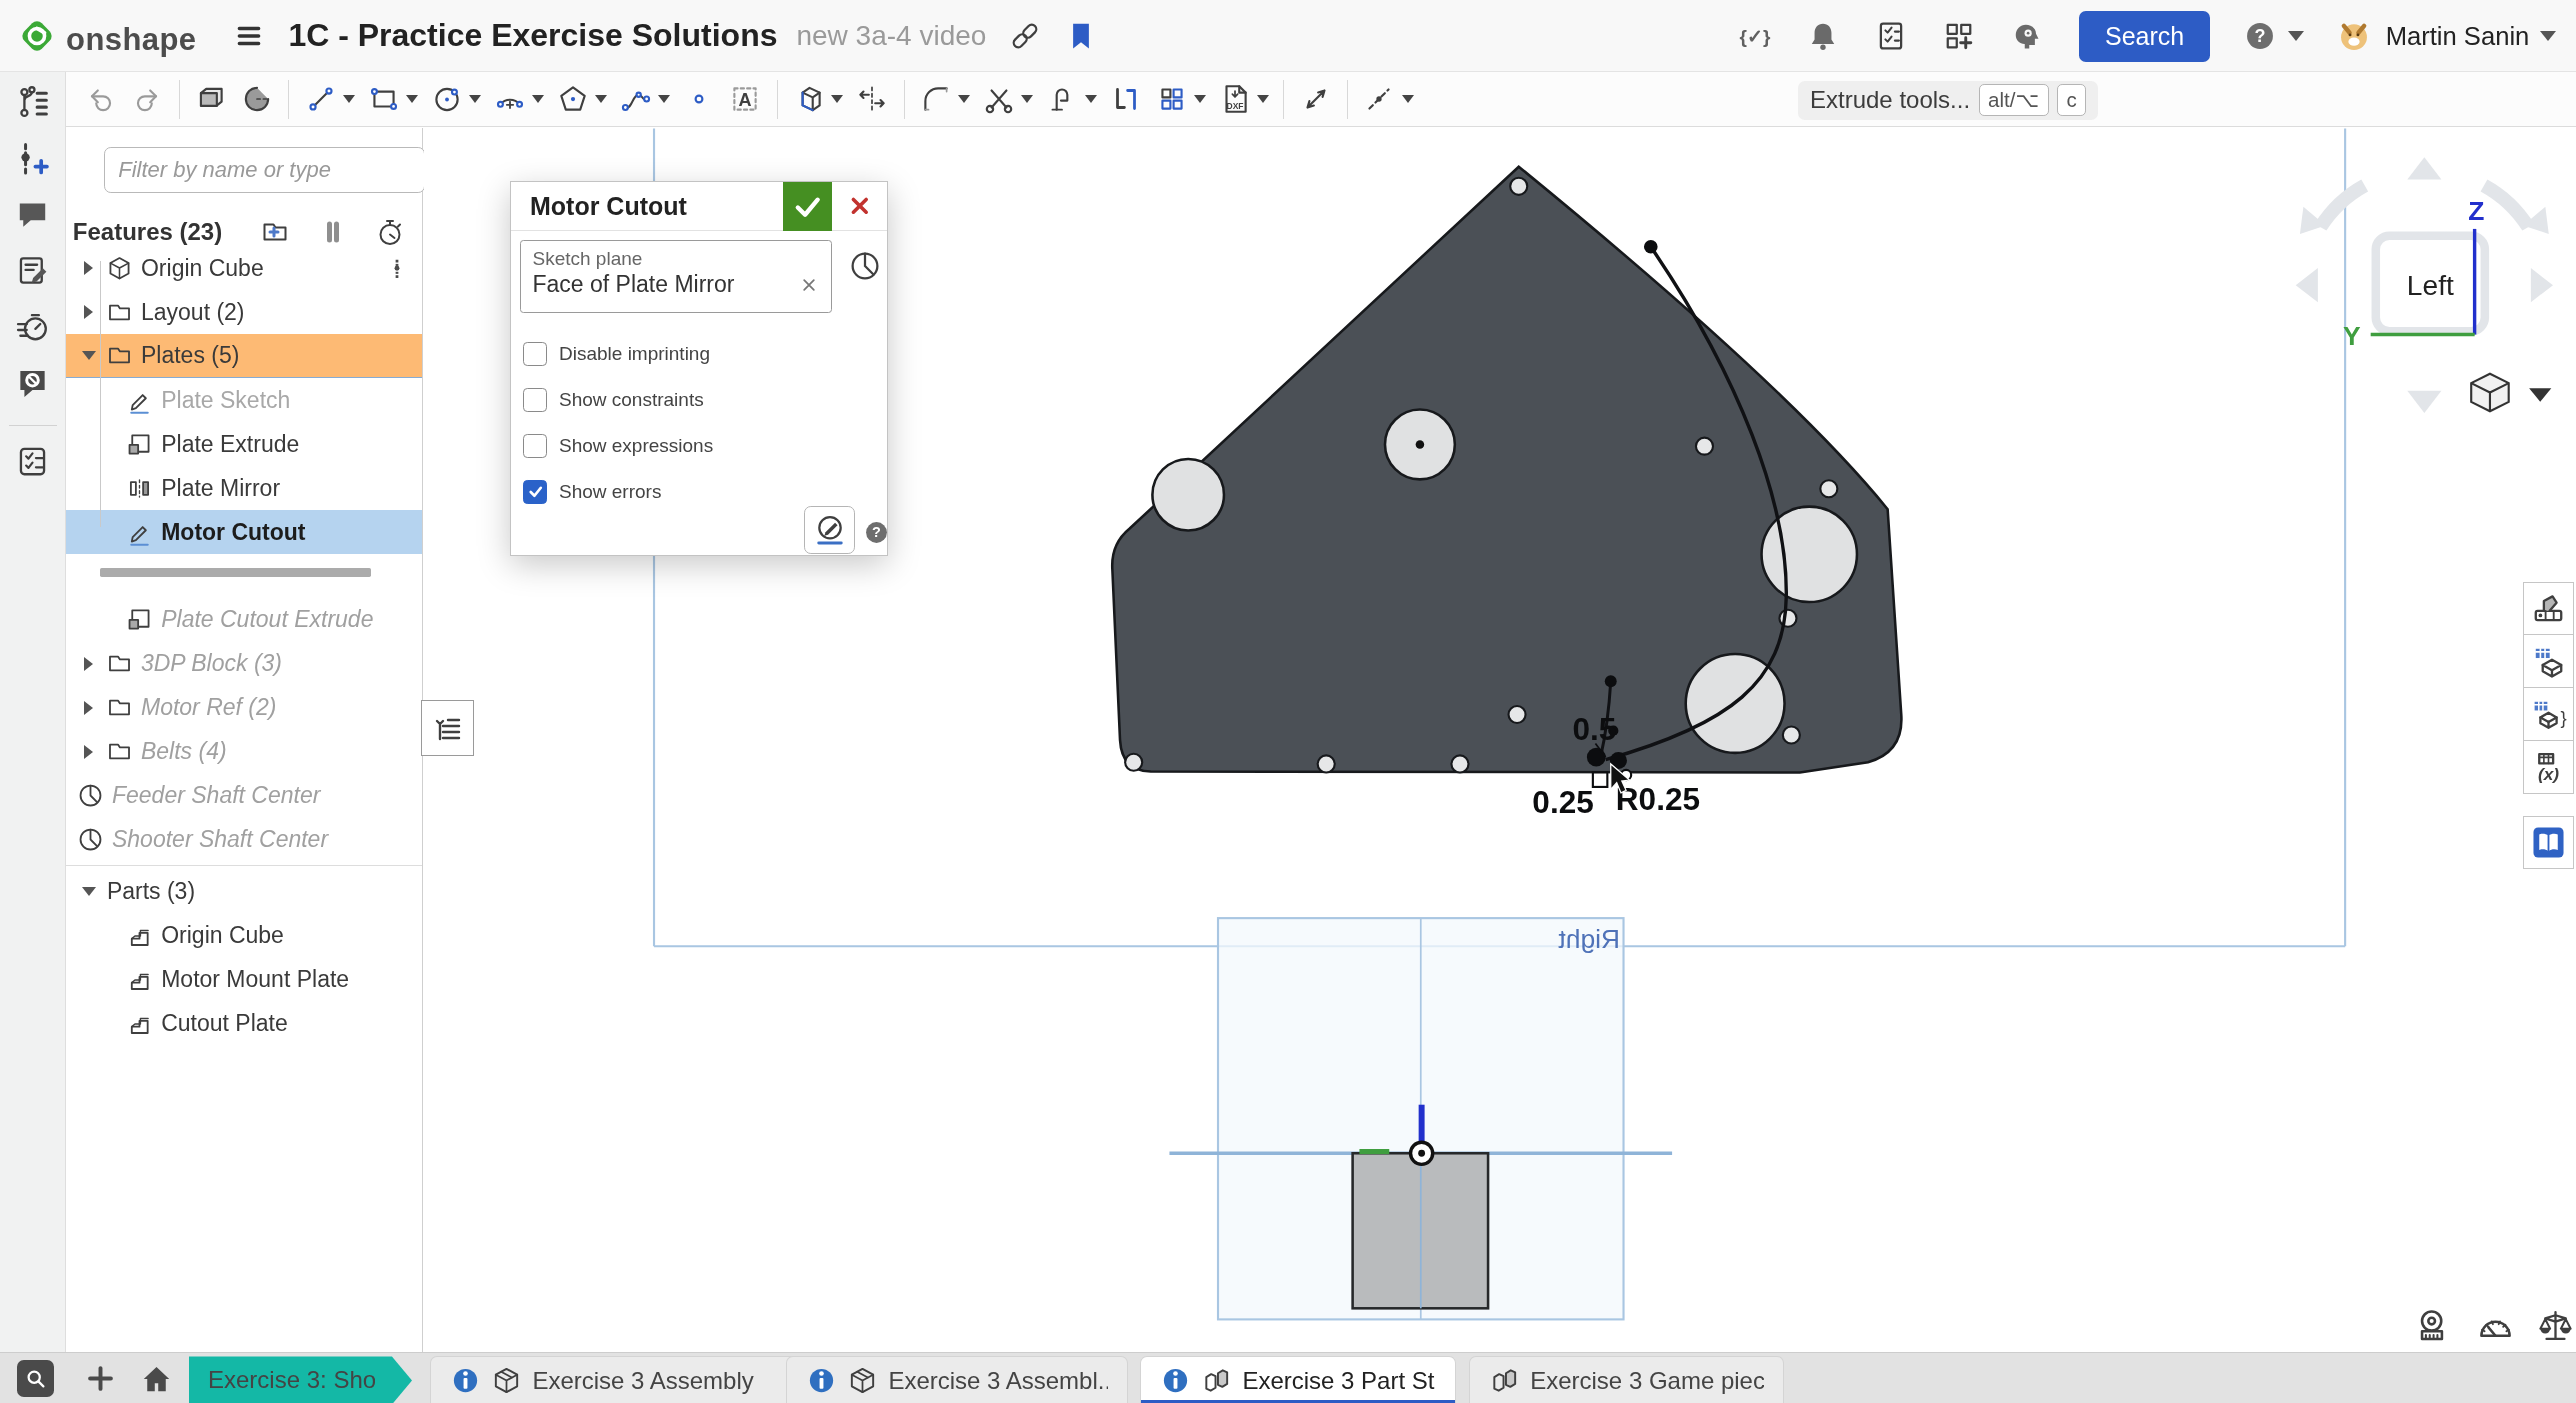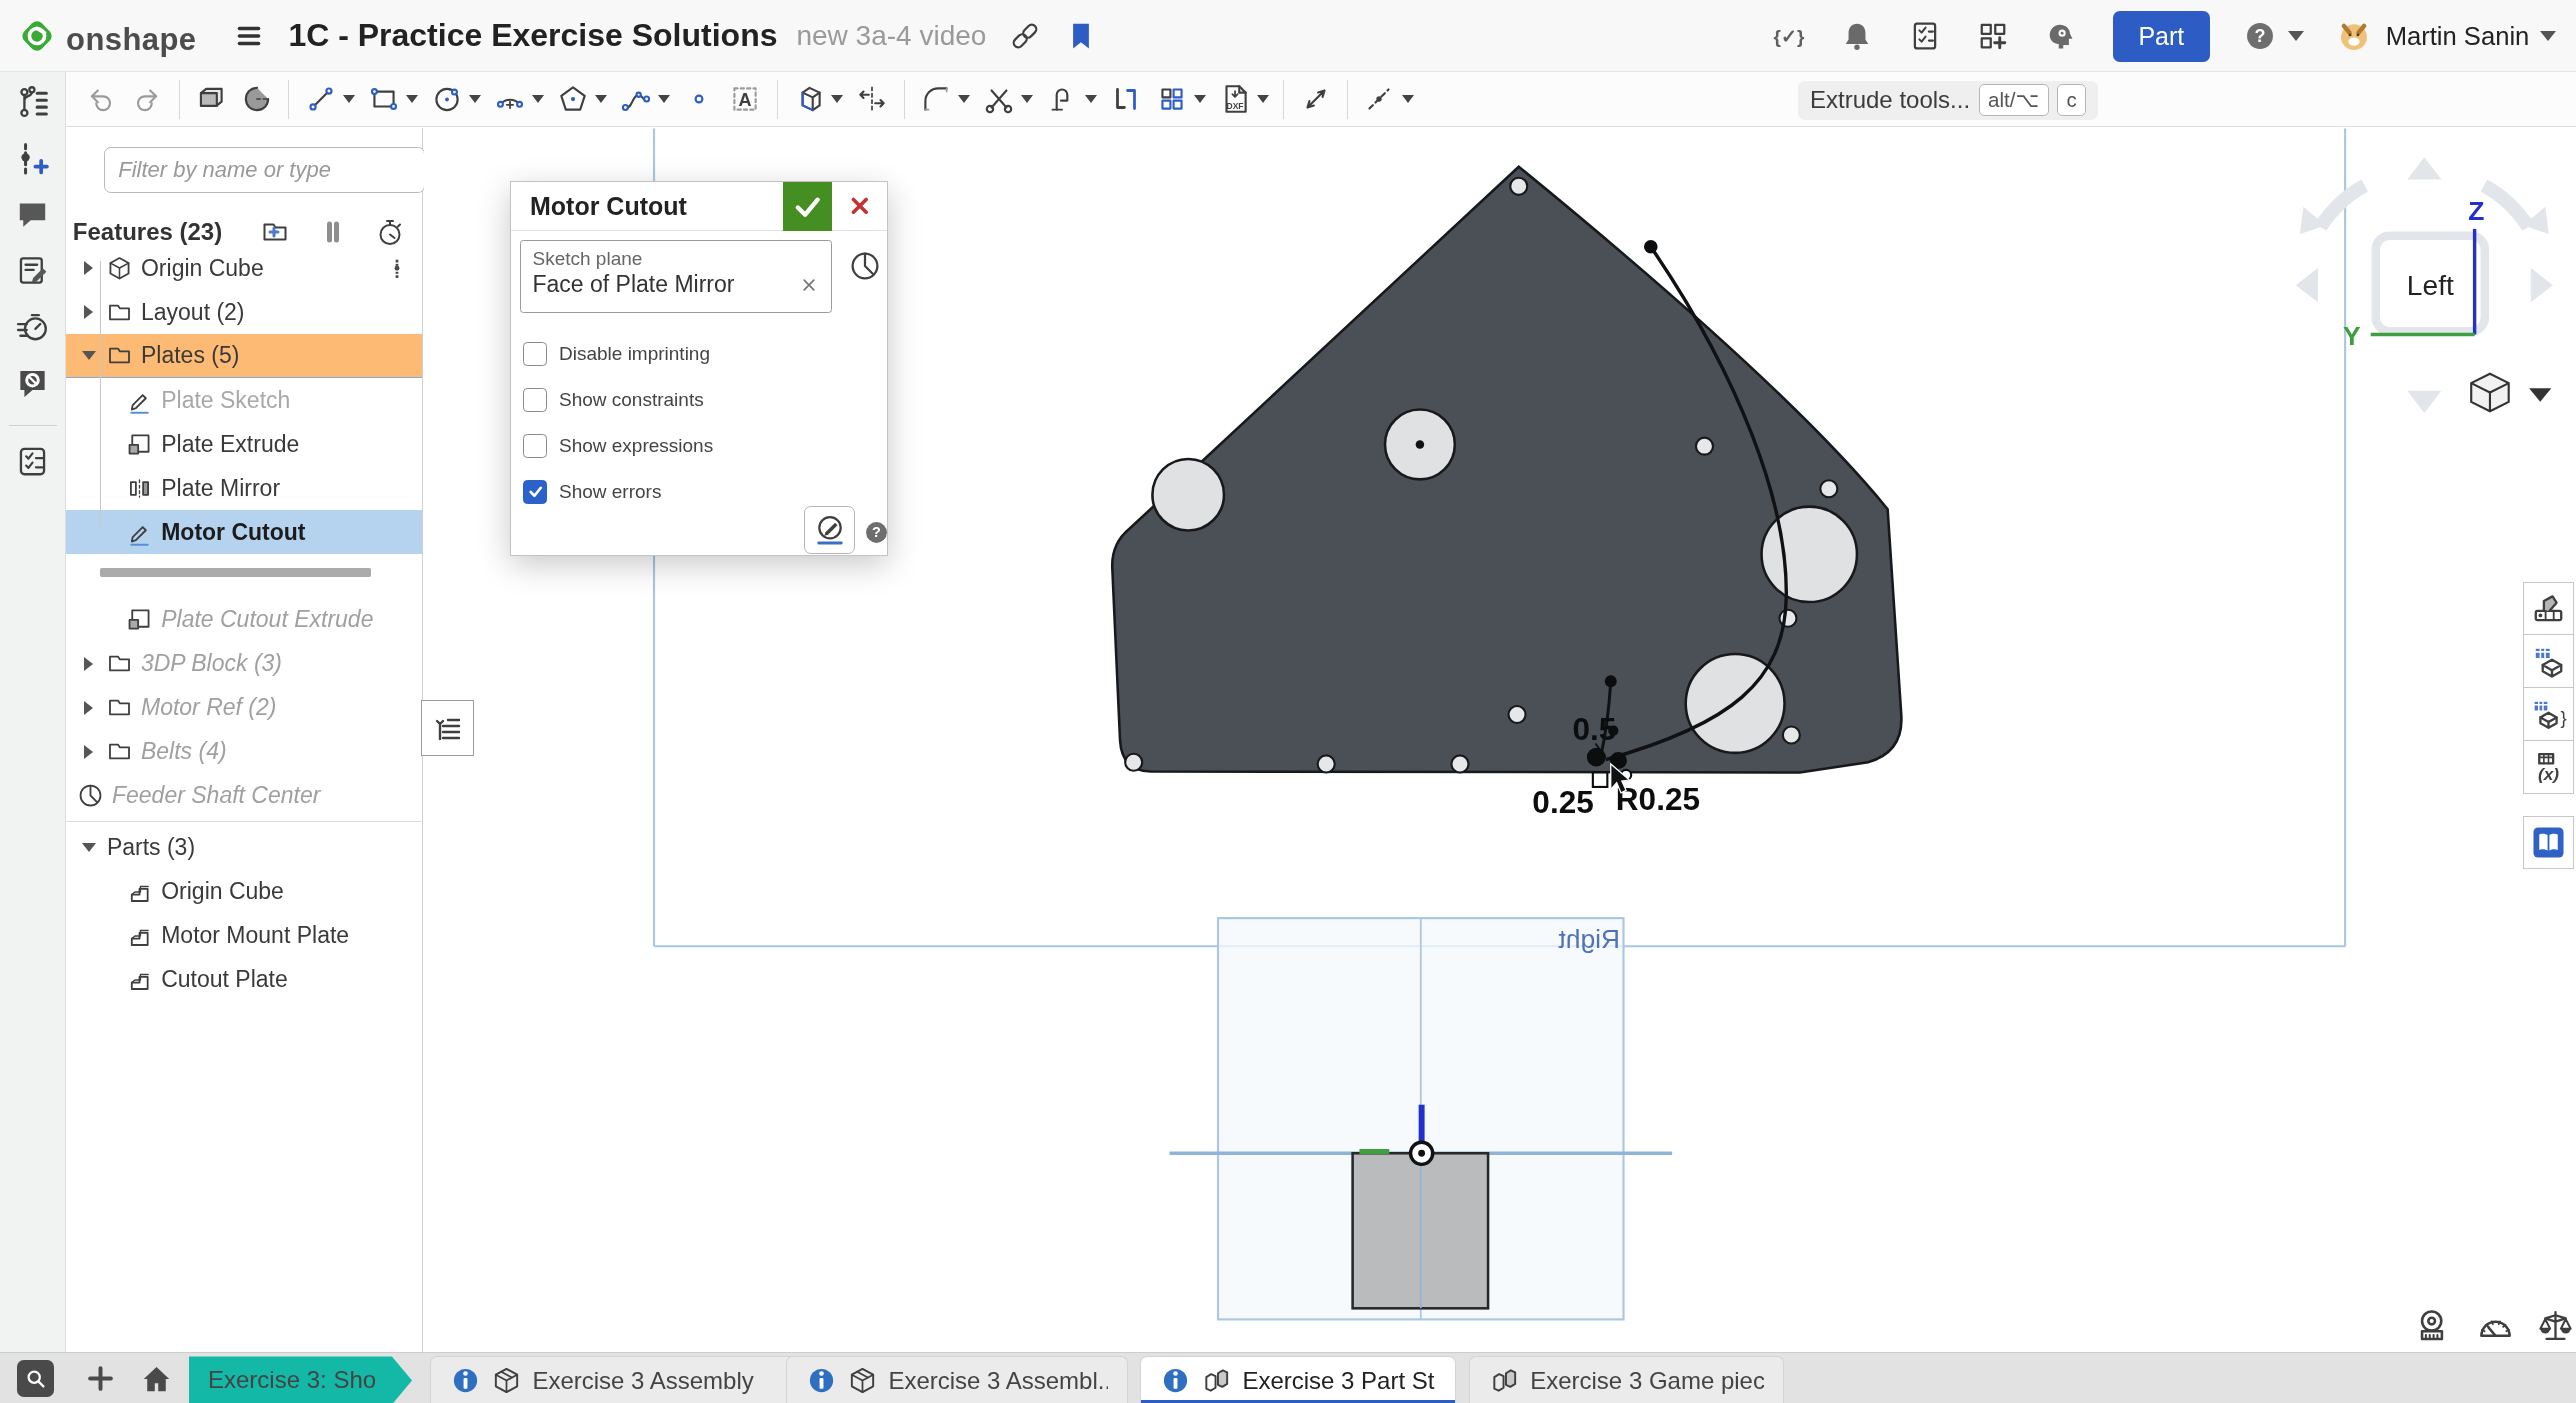--- a/index.html
+++ b/index.html
@@ -199,21 +199,21 @@
           <path d="M22 17.5v9M17.5 22h9" stroke-width="2.6"></path>
         </svg>
       </span>
     <span class="hdr-ic" data-icon="headgear">
         <svg viewBox="0 0 32 32" fill="none" stroke="#3f3f3f" stroke-width="2" stroke-linecap="round" stroke-linejoin="round">
           <path d="M14 27v-4c-4 .2-8-2.8-8-7.8C6 10 10 6 15 6s9 3.5 9 8l2.2 4.4H23V24h-5v3z" fill="#6a6a6a" stroke="none"></path>
           <circle cx="17" cy="13.5" r="3.2" fill="#f8f8f8" stroke="none"></circle>
           <circle cx="17" cy="13.5" r="1.2" fill="#6a6a6a" stroke="none"></circle>
         </svg>
       </span>
-    <button class="share-btn">Part</button>
+    <button class="share-btn">Search</button>
     <span class="hdr-ic" data-icon="question">
         <svg viewBox="0 0 32 32" fill="none" stroke="#3f3f3f" stroke-width="2" stroke-linecap="round" stroke-linejoin="round">
           <circle cx="16" cy="16" r="11.5" fill="#6e6e6e" stroke="none"></circle>
           <text x="16" y="21.5" text-anchor="middle" font-size="16" font-weight="bold" fill="#fff" stroke="none">?</text>
         </svg>
       </span>
     <span class="caret"></span>
     <span class="hdr-ic" data-icon="avatar">
         <svg viewBox="0 0 32 32" fill="none" stroke="#3f3f3f" stroke-width="2" stroke-linecap="round" stroke-linejoin="round">
           <circle cx="16" cy="17" r="11.5" fill="#eec27a" stroke="none"></circle>
@@ -651,20 +651,29 @@
       <span class="tlabel">Belts (4)</span>
     </div>
     <div class="trow ital">
       <span class="tic" data-icon="pie" style="margin-left:0;">
           <svg viewBox="0 0 32 32" fill="none" stroke="#3f3f3f" stroke-width="2" stroke-linecap="round" stroke-linejoin="round">
             <circle cx="16" cy="16" r="11"></circle>
             <path d="M16 16V5M16 16l7.5 7.5"></path>
           </svg>
         </span>
       <span class="tlabel">Feeder Shaft Center</span>
+    </div>
+    <div class="trow ital">
+      <span class="tic" data-icon="pie" style="margin-left:0;">
+          <svg viewBox="0 0 32 32" fill="none" stroke="#3f3f3f" stroke-width="2" stroke-linecap="round" stroke-linejoin="round">
+            <circle cx="16" cy="16" r="11"></circle>
+            <path d="M16 16V5M16 16l7.5 7.5"></path>
+          </svg>
+        </span>
+      <span class="tlabel">Shooter Shaft Center</span>
     </div>
     <div class="tdivider"></div>
     <div class="trow">
       <span class="chev">
           <span class="chev-d"></span>
         </span>
       <span class="tlabel" style="margin-left:5.1px;">Parts (3)</span>
     </div>
     <div class="trow indent">
       <span class="tic" data-icon="part">

